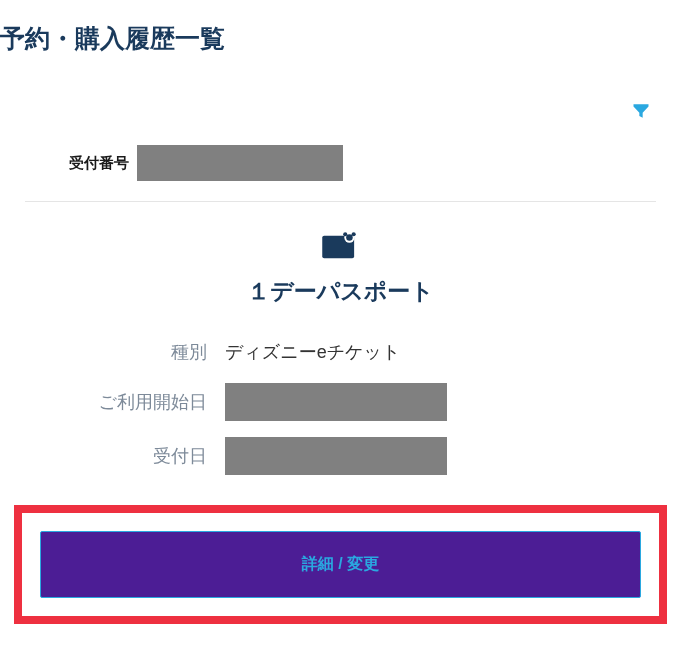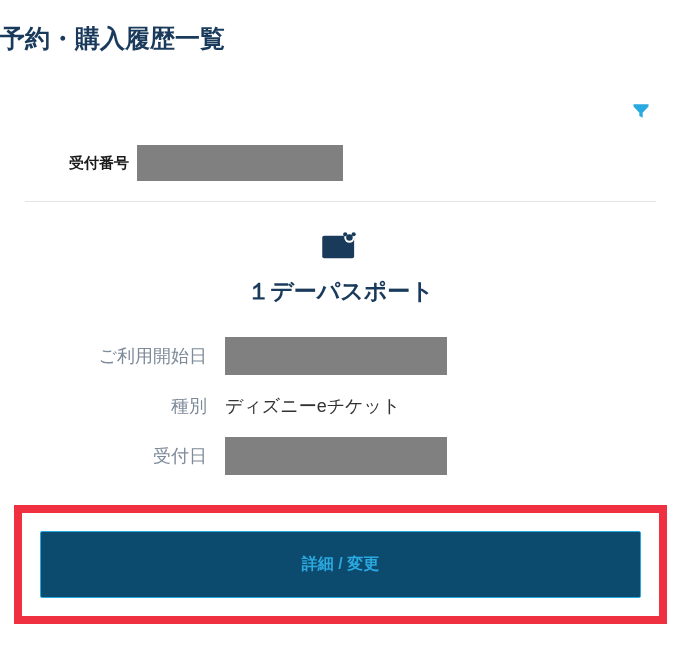--- a/index.html
+++ b/index.html
@@ -99,21 +99,21 @@
       width: 222px;
       height: 38px;
     }
     .highlight-box {
       margin: 22px 14px 0;
       border: 8px solid #ee3040;
       padding: 18px;
     }
     .detail-button {
       width: 100%;
-      background: #0c4a6e;
+      background: #4c1d95;
       border: 1.5px solid #2aa8e0;
       border-radius: 2px;
       padding: 22px 0;
       font-size: 16px;
       font-weight: bold;
       color: #2aa8e0;
       text-align: center;
       cursor: pointer;
       font-family: inherit;
     }
@@ -147,27 +147,27 @@
           <circle cx="29" cy="8" r="5.5" fill="#ffffff"></circle>
           <circle cx="29" cy="8" r="3.5" fill="#1a3a5c"></circle>
           <circle cx="24.5" cy="4.5" r="2.2" fill="#1a3a5c"></circle>
           <circle cx="33.5" cy="4.5" r="2.2" fill="#1a3a5c"></circle>
         </svg>
       </span>
       <span class="product-title">１デーパスポート</span>
     </div>
 
     <div class="detail-row">
-      <span class="detail-label">ご利用開始日</span>
-      <span class="redacted redacted-date"></span>
+      <span class="detail-label">種別</span>
+      <span class="detail-value">ディズニーeチケット</span>
     </div>
 
     <div class="detail-row">
-      <span class="detail-label">種別</span>
-      <span class="detail-value">ディズニーeチケット</span>
+      <span class="detail-label">ご利用開始日</span>
+      <span class="redacted redacted-date"></span>
     </div>
 
     <div class="detail-row">
       <span class="detail-label">受付日</span>
       <span class="redacted redacted-date"></span>
     </div>
   </div>
 
   <div class="highlight-box">
     <button class="detail-button">詳細 / 変更</button>

